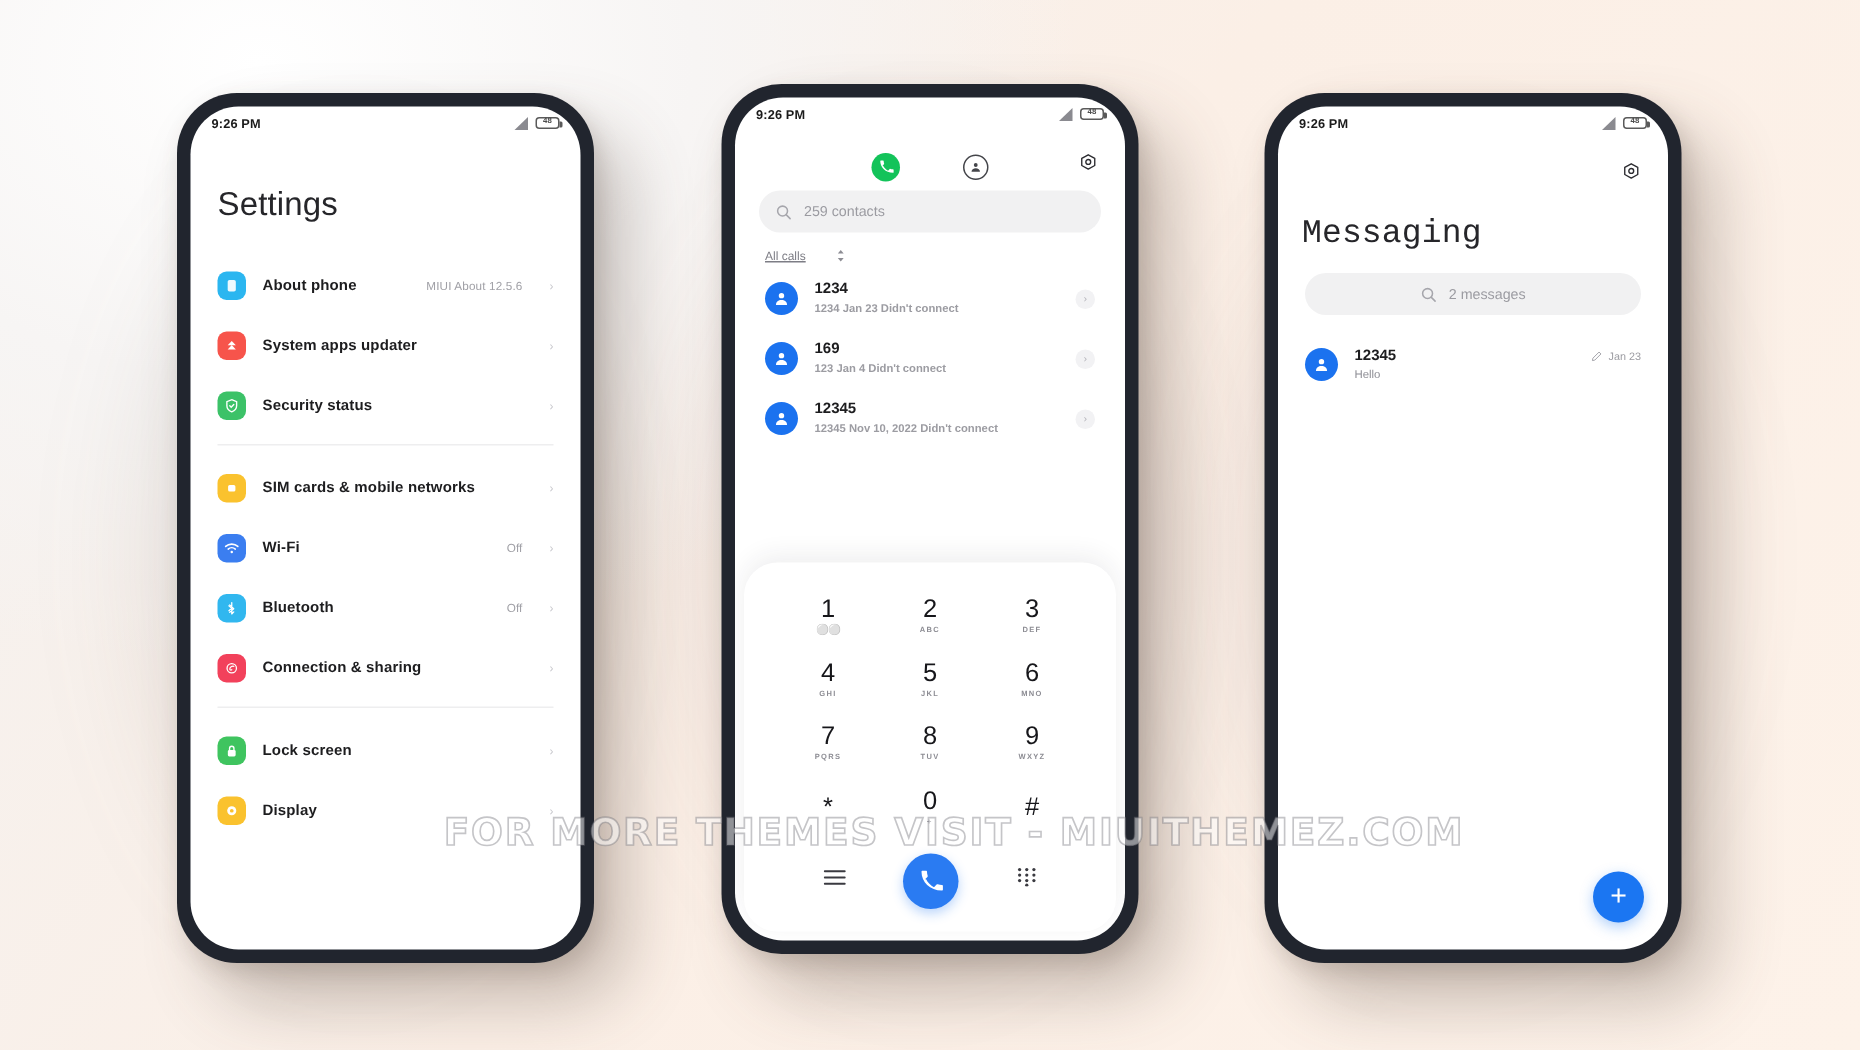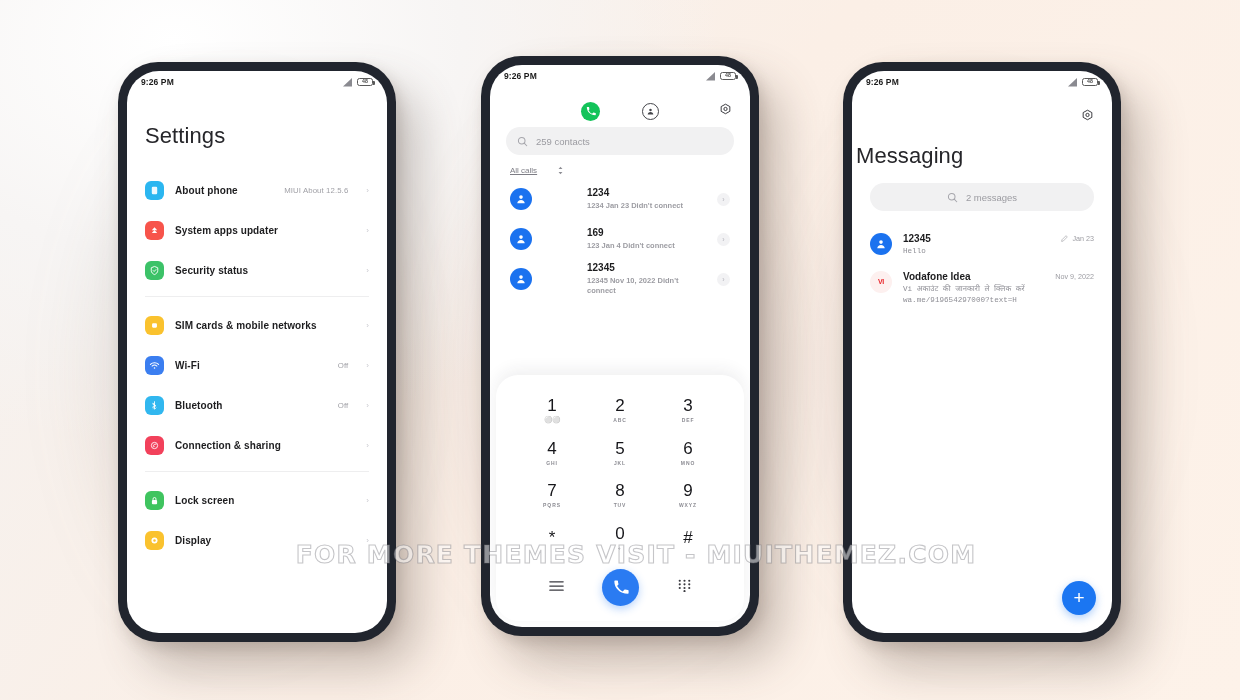--- a/index.html
+++ b/index.html
@@ -139,21 +139,21 @@
   .call-list { padding: 0 16px; }
   .crow {
     display: flex; align-items: center; gap: 11px;
     height: 40px; padding: 0 4px;
   }
   .avatar {
     width: 22px; height: 22px; border-radius: 50%;
     background: #1b72ef; flex: none;
     display: flex; align-items: center; justify-content: center;
   }
-  .cmain { flex: 1; min-width: 0; margin-left: 44px; }
+  .cmain { flex: 1; min-width: 0; }
   .cname { font-size: 10px; font-weight: 700; color: #1d1d1f; line-height: 1.25; }
   .csub { font-size: 7.5px; color: #9c9ca2; line-height: 1.35; margin-top: 1px; font-weight: bold; }
   .chev-c {
     width: 13px; height: 13px; border-radius: 50%;
     background: #f2f2f4; flex: none;
     display: flex; align-items: center; justify-content: center;
     font-size: 7px; color: #b4b4bb;
   }
 
   .dialpad-card {
@@ -182,37 +182,37 @@
   }
   .call-fab {
     width: 37px; height: 37px; border-radius: 50%;
     background: #2a7bf2;
     display: flex; align-items: center; justify-content: center;
     box-shadow: 0 3px 8px rgba(42,123,242,.33);
   }
 
   
   .msg-top { height: 38px; position: relative; }
-  .msg-title { margin: 12px 0 14px 4px; }
+  .msg-title { margin: 12px 0 14px 16px; font-family: Liberation Mono, monospace; }
   .msg-search { margin: 0 18px; justify-content: center; }
   .mrow { display: flex; gap: 11px; padding: 10px 18px 4px; }
   .mavatar {
     width: 22px; height: 22px; border-radius: 50%; flex: none;
     display: flex; align-items: center; justify-content: center;
   }
   .mavatar.blue { background: #1b72ef; }
   .mavatar.vi {
     background: #fdf0ef; color: #e8262b;
     font-size: 7px; font-weight: 700; letter-spacing: -.2px;
   }
   .mbody { flex: 1; min-width: 0; }
   .mtoprow { display: flex; align-items: center; gap: 4px; }
   .mname { font-size: 10px; font-weight: 700; color: #1d1d1f; flex: 1; }
   .mdate { font-size: 7.2px; color: #9c9ca2; }
-  .mprev { font-size: 7.6px; color: #8e8e95; line-height: 1.42; margin-top: 2px; word-break: break-word; font-family: Liberation Mono, monospace; }
+  .mprev { font-size: 7.6px; color: #8e8e95; line-height: 1.42; margin-top: 2px; word-break: break-word; }
   .msg-fab {
     position: absolute; right: 16px; bottom: 18px;
     width: 34px; height: 34px; border-radius: 50%;
     background: #1b76f2;
     display: flex; align-items: center; justify-content: center;
     color: #fff; font-size: 19px; font-weight: 300; line-height: 0;
     box-shadow: 0 3px 9px rgba(27,118,242,.35);
   }
 
   
@@ -589,32 +589,20 @@
             <span class="mtoprow">
               <span class="mname">12345</span>
               <svg width="7" height="7" viewBox="0 0 16 16">
                 <path d="M11.5 1.6 14.4 4.5 5 13.9 1.4 14.6 2.1 11z" fill="none" stroke="#9c9ca2" stroke-width="1.4" stroke-linejoin="round"></path>
               </svg>
               <span class="mdate">Jan 23</span>
             </span>
             <span class="mprev" style="display:block">Hello</span>
           </span>
         </div>
-        <div class="mrow">
-          <span class="mavatar vi">
-            <span>VI</span>
-          </span>
-          <span class="mbody">
-            <span class="mtoprow">
-              <span class="mname">Vodafone Idea</span>
-              <span class="mdate">Nov 9, 2022</span>
-            </span>
-            <span class="mprev" style="display:block">Vi अकाउंट की जानकारी ले क्लिक करें wa.me/919654297000?text=H</span>
-          </span>
-        </div>
       </div>
 
     <div class="msg-fab">
       <span>+</span>
     </div>
 
   </div>
 </div>
 
 <div class="watermark">FOR MORE THEMES VISIT - MIUITHEMEZ.COM</div>

